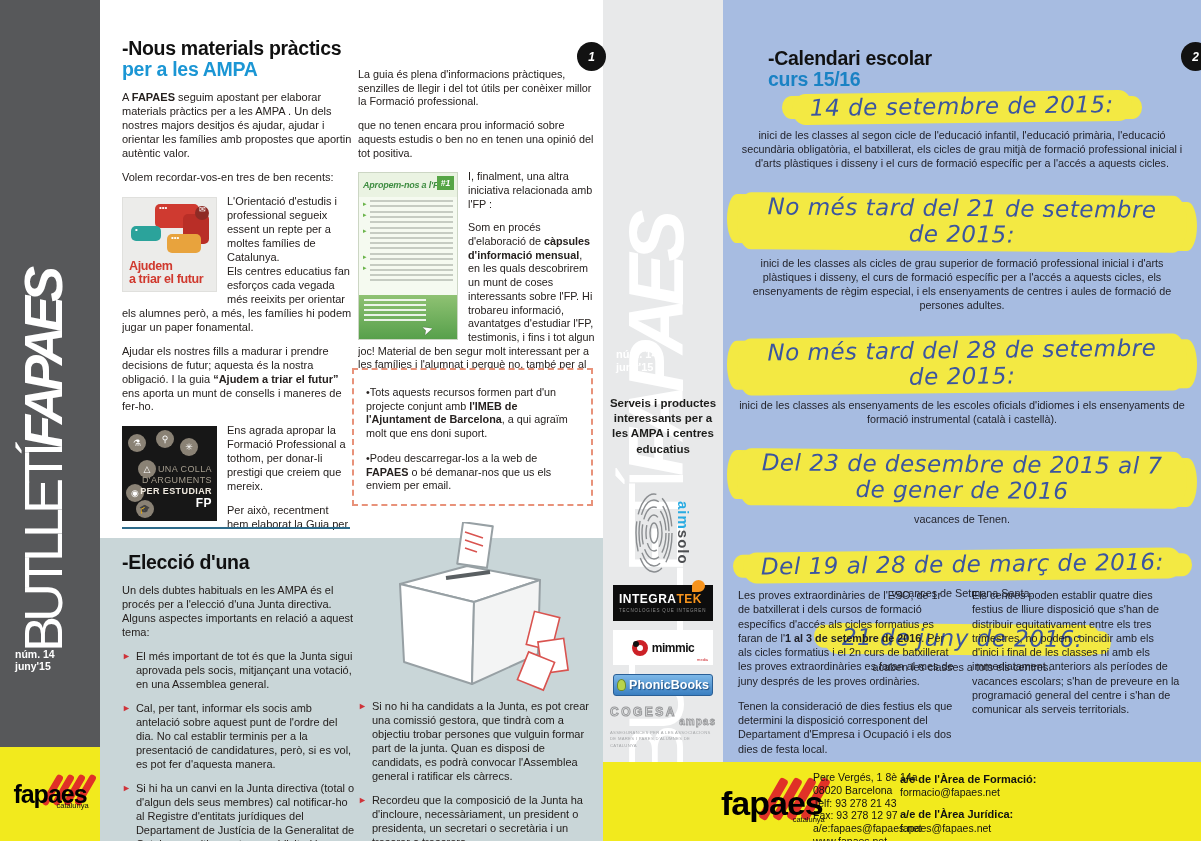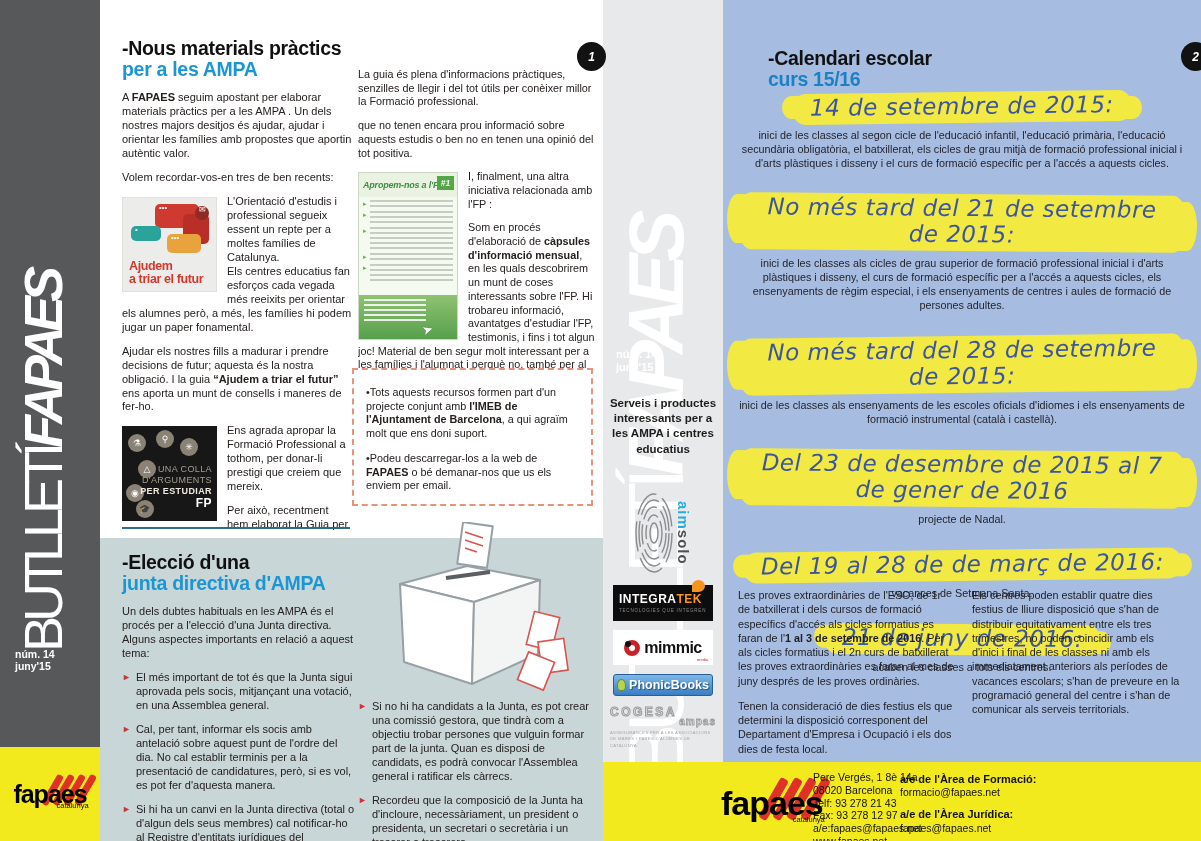--- a/index.html
+++ b/index.html
@@ -90,21 +90,21 @@
   .aim-text { writing-mode:vertical-rl; font-size:15px; font-weight:bold; letter-spacing:1px; }
   .aim-text .aim { color:#29abe2; } .aim-text .solo { color:#4d4f52; }
   .integratek { width:100px; height:36px; background:#0d0d0d; position:relative; padding:7px 0 0 6px; }
   .integratek .nm { font-size:12px; font-weight:bold; letter-spacing:0.5px; color:#fff; }
   .integratek .nm b { color:#f7941d; }
   .integratek .tg { font-size:4.5px; color:#8a8a8a; letter-spacing:0.8px; margin-top:2px; }
   .integratek .bubble { position:absolute; top:-5px; right:8px; width:13px; height:12px; background:#f7941d; border-radius:50% 50% 50% 0; }
   .mimmic { width:100px; height:35px; background:#fff; display:flex; align-items:center; justify-content:center; gap:4px; position:relative; }
   .mimmic .ring { width:16px; height:16px; border:5px solid #cc2127; border-radius:50%; position:relative; }
   .mimmic .ring i { position:absolute; left:-4px; top:-4px; width:6px; height:6px; background:#111; border-radius:50%; }
-  .mimmic .nm { font-size:16px; font-weight:bold; color:#111; letter-spacing:-0.5px; }
+  .mimmic .nm { font-size:12px; font-weight:bold; color:#111; letter-spacing:-0.5px; }
   .mimmic .tg { position:absolute; right:5px; bottom:3px; font-size:4px; color:#cc2127; }
   .phonic { width:100px; height:22px; background:linear-gradient(#7db8e8,#3a7fc1); border:1px solid #2a5f96; border-radius:3px;
             display:flex; align-items:center; justify-content:center; gap:3px; }
   .phonic .nm { color:#fff; font-weight:bold; font-size:12.5px; text-shadow:1px 1px 1px #1f4f80; }
   .phonic .mascot { width:9px; height:12px; background:#b8d44a; border-radius:50% 50% 40% 40%; border:1px solid #6a8a2a; }
   .cogesa { width:106px; text-align:left; }
   .cogesa .nm { font-size:12px; font-weight:bold; letter-spacing:2.5px; color:transparent; -webkit-text-stroke:1px #98999b; }
   .cogesa .sub { font-size:10px; font-weight:bold; letter-spacing:1px; color:transparent; -webkit-text-stroke:0.8px #98999b; text-align:right; margin-top:-3px; }
   .cogesa .small { font-size:4.2px; color:#a5a7a9; text-transform:uppercase; line-height:1.5; margin-top:3px; letter-spacing:0.3px; }
 
@@ -266,21 +266,20 @@
       <g fill="#fff" stroke="#d9534f" stroke-width="1.6">
         <rect x="168" y="92" width="26" height="34" transform="rotate(14 181 109)"></rect>
         <rect x="178" y="118" width="26" height="32" transform="rotate(-8 191 134)"></rect>
         <rect x="160" y="134" width="28" height="30" transform="rotate(22 174 149)"></rect>
       </g>
     </svg>
 
     <div class="pcol1">
       <h2 class="h1">
         <span>-Elecció d'una</span><br>
-        <span class="blue">junta directiva d'AMPA</span>
       </h2>
       <p class="p">Un dels dubtes habituals en les AMPA és el procés per a l'elecció d'una Junta directiva. Alguns aspectes importants en relació a aquest tema:</p>
       <div class="bullet">
           <span class="tri">►</span>
           <p>El més important de tot és que la Junta sigui aprovada pels socis, mitjançant una votació, en una Assemblea general.</p>
         </div>
       <div class="bullet">
           <span class="tri">►</span>
           <p>Cal, per tant, informar els socis amb antelació sobre aquest punt de l'ordre del dia. No cal establir terminis per a la presentació de candidatures, però, si es vol, es pot fer d'aquesta manera.</p>
         </div>
@@ -367,21 +366,21 @@
     <div class="event">
       <span class="date">No més tard del 21 de setembre de 2015:</span>
       <p class="desc">inici de les classes als cicles de grau superior de formació professional inicial i d'arts plàstiques i disseny, el curs de formació específic per a l'accés a aquests cicles, els ensenyaments de règim especial, i els ensenyaments de centres i aules de formació de persones adultes.</p>
     </div>
     <div class="event">
       <span class="date">No més tard del 28 de setembre de 2015:</span>
       <p class="desc">inici de les classes als ensenyaments de les escoles oficials d'idiomes i els ensenyaments de formació instrumental (català i castellà).</p>
     </div>
     <div class="event">
       <span class="date">Del 23 de desembre de 2015 al 7 de gener de 2016</span>
-      <p class="desc">projecte de Nadal.</p>
+      <p class="desc">vacances de Tenen.</p>
     </div>
     <div class="event">
       <span class="date">Del 19 al 28 de de març de 2016:</span>
       <p class="desc">vacances de Setmana Santa.</p>
     </div>
     <div class="event">
       <span class="date">21 de juny de 2016:</span>
       <p class="desc">acaben les classes a tots els centres.</p>
     </div>
   </div>

